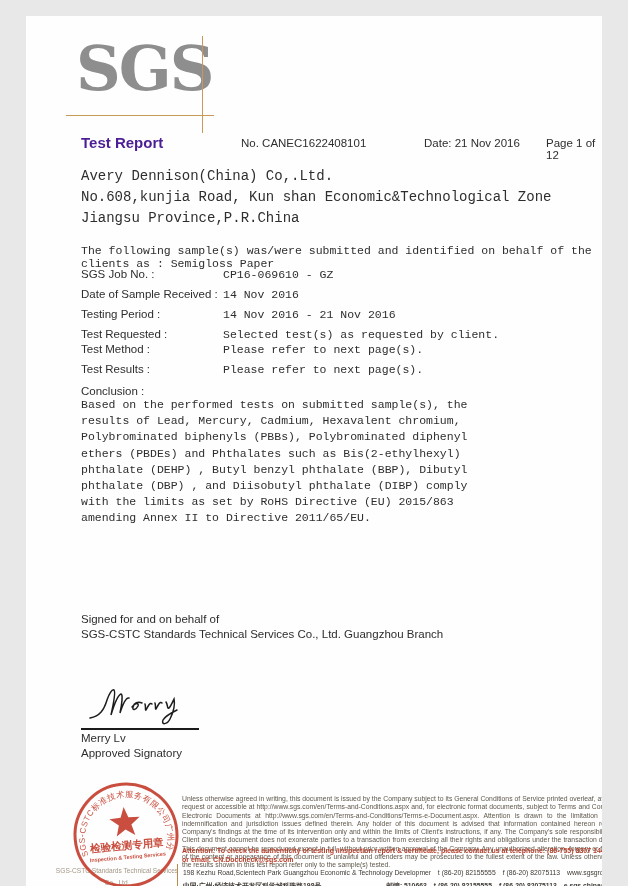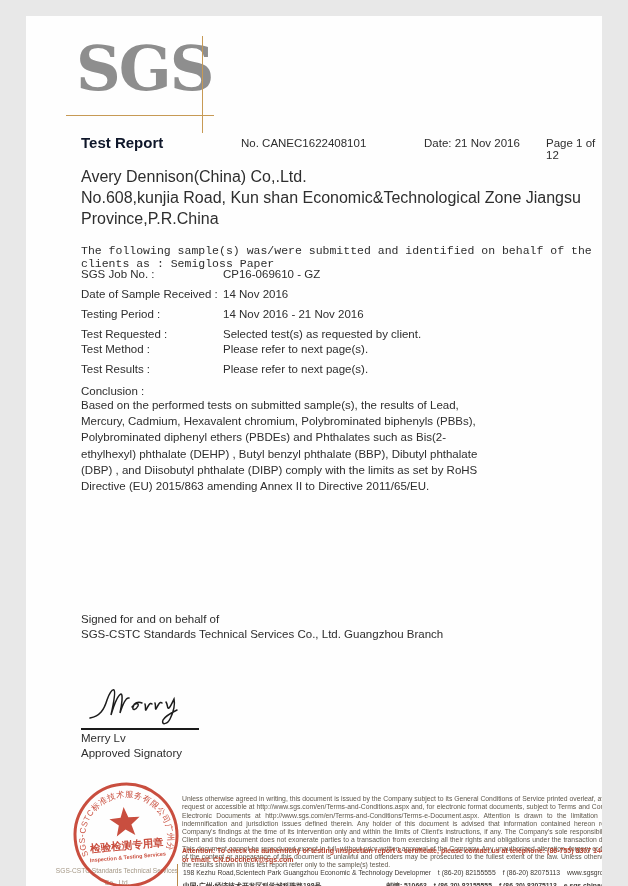--- a/index.html
+++ b/index.html
@@ -8,32 +8,32 @@
     font-family:"Liberation Sans",sans-serif;color:#2e2e2e;overflow:hidden;
     margin:16px auto;
   }
   .abs{position:absolute;}
   
   .sgs-logo{left:50px;top:22px;font-size:62px;font-weight:bold;color:#8e8e8e;
     letter-spacing:-2px;font-family:"DejaVu Serif","Liberation Serif",serif;line-height:1;}
   .cross-h{left:40px;top:99px;width:148px;height:1px;background:#c79a55;}
   .cross-v{left:176px;top:20px;width:1px;height:97px;background:#c79a55;}
   
-  .rpt-title{left:55px;top:118px;font-size:15px;font-weight:bold;color:#0f172a;}
+  .rpt-title{left:55px;top:118px;font-size:15px;font-weight:bold;color:#4c1d95;}
   .rpt-no{left:215px;top:121px;font-size:11.5px;text-align:center;}
   .rpt-date{left:398px;top:121px;font-size:11.5px;}
   .rpt-page{left:520px;top:121px;font-size:11.5px;}
   
-  .client{left:55px;top:150px;font-size:16px;line-height:21px;}
+  .client{left:55px;top:150px;font-size:14px;line-height:21px;font-family:Liberation Mono, monospace;}
   
   .intro{left:55px;top:228px;font-size:11.5px;font-family:Liberation Mono, monospace;}
   
   .frow{left:55px;font-size:11.5px;}
   .frow .lbl{display:inline-block;width:142px;vertical-align:top;}
-  .frow .val{display:inline-block;vertical-align:top;}
+  .frow .val{display:inline-block;vertical-align:top;font-family:Liberation Mono, monospace;}
   .conc-text{width:414px;line-height:16.2px;}
   
   .signed{left:55px;top:596px;font-size:11.5px;line-height:15px;}
   .sig-svg{left:52px;top:664px;}
   .sig-line{left:55px;top:712px;width:118px;height:2px;background:#1a1a1a;}
   .sig-name{left:55px;top:716px;font-size:11.5px;}
   .sig-title{left:55px;top:731px;font-size:11.5px;}
   
   .disclaimer{left:156px;top:779px;width:452px;font-size:6.8px;line-height:8.3px;
     text-align:justify;color:#5f574b;}

